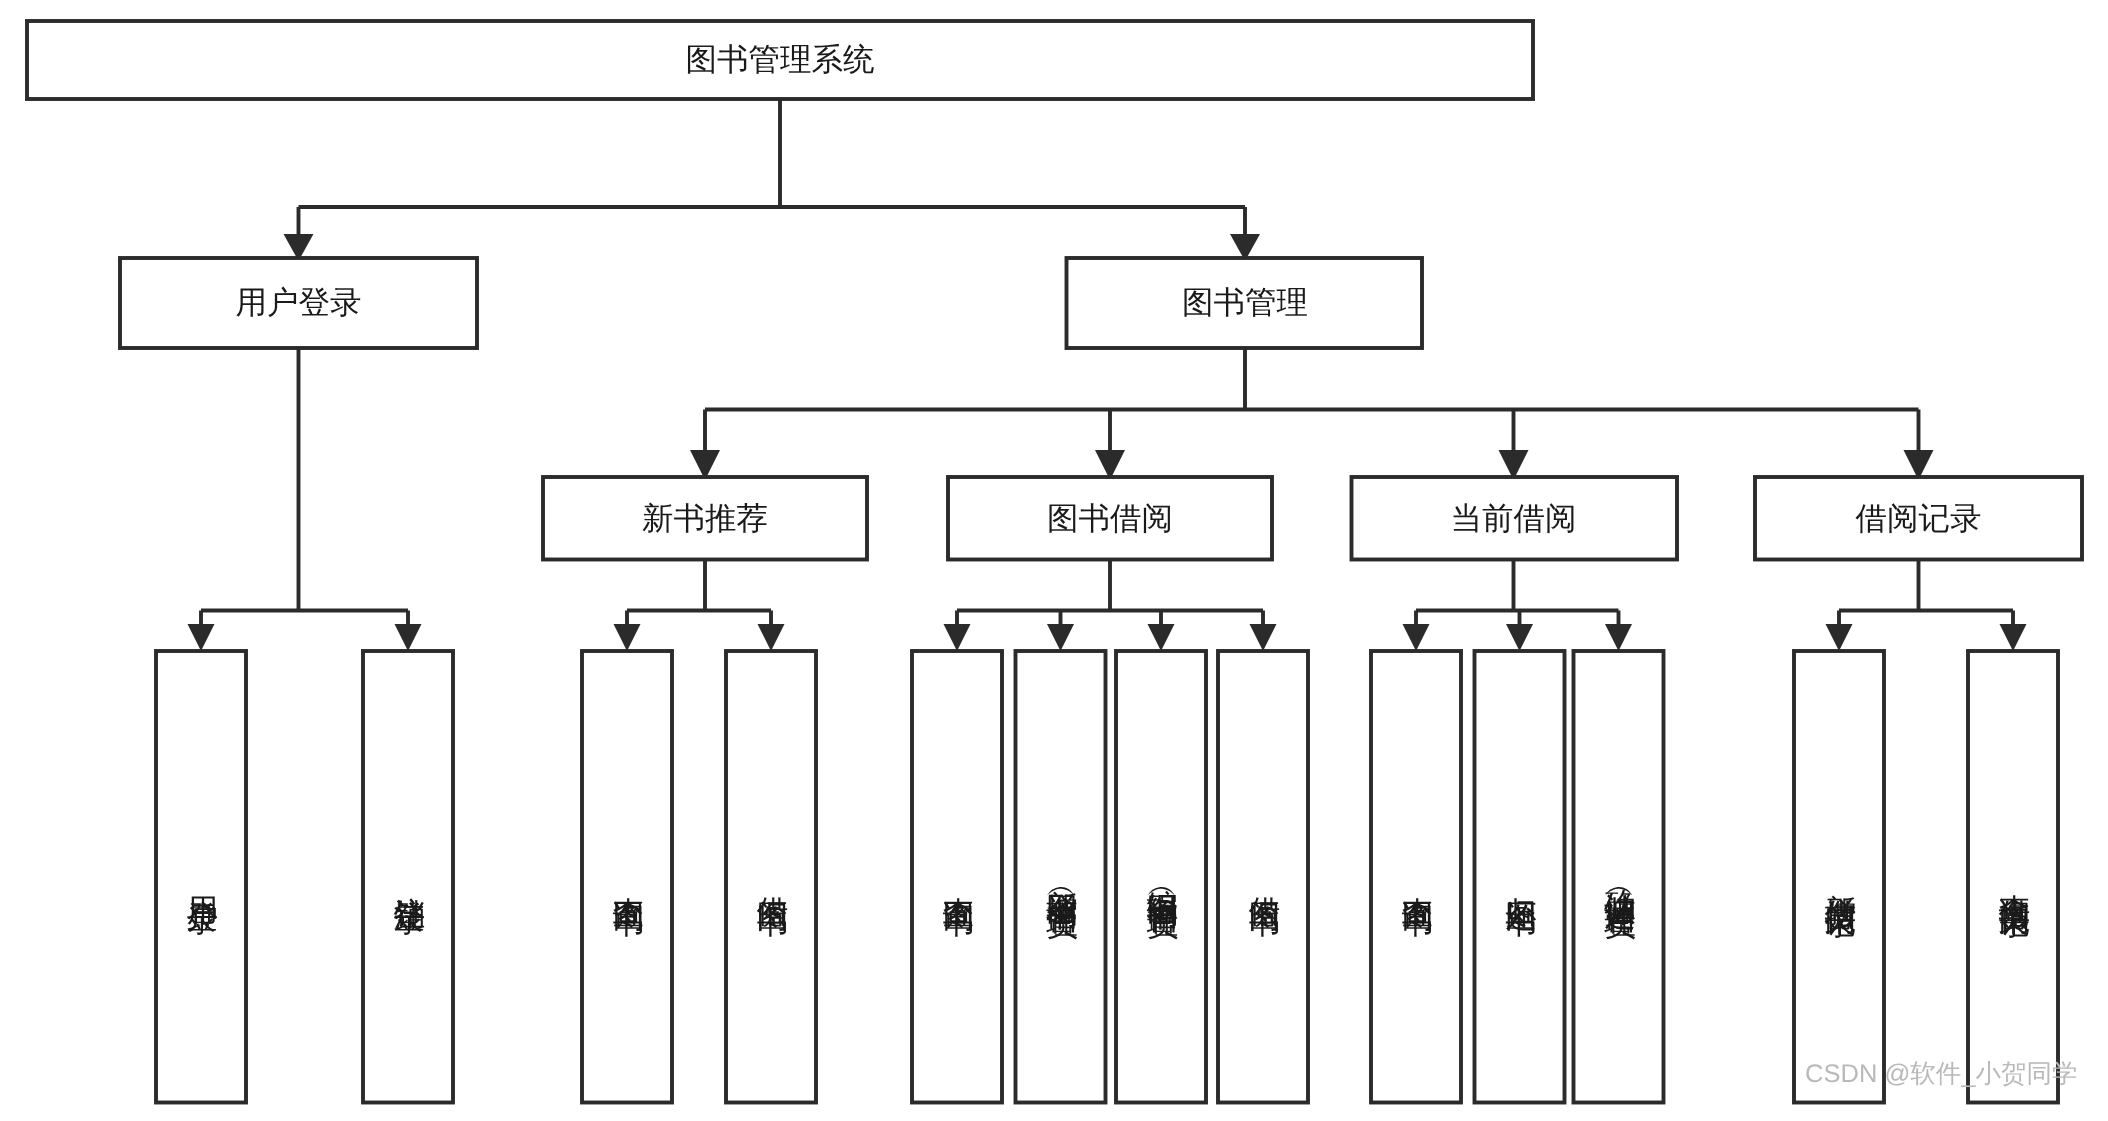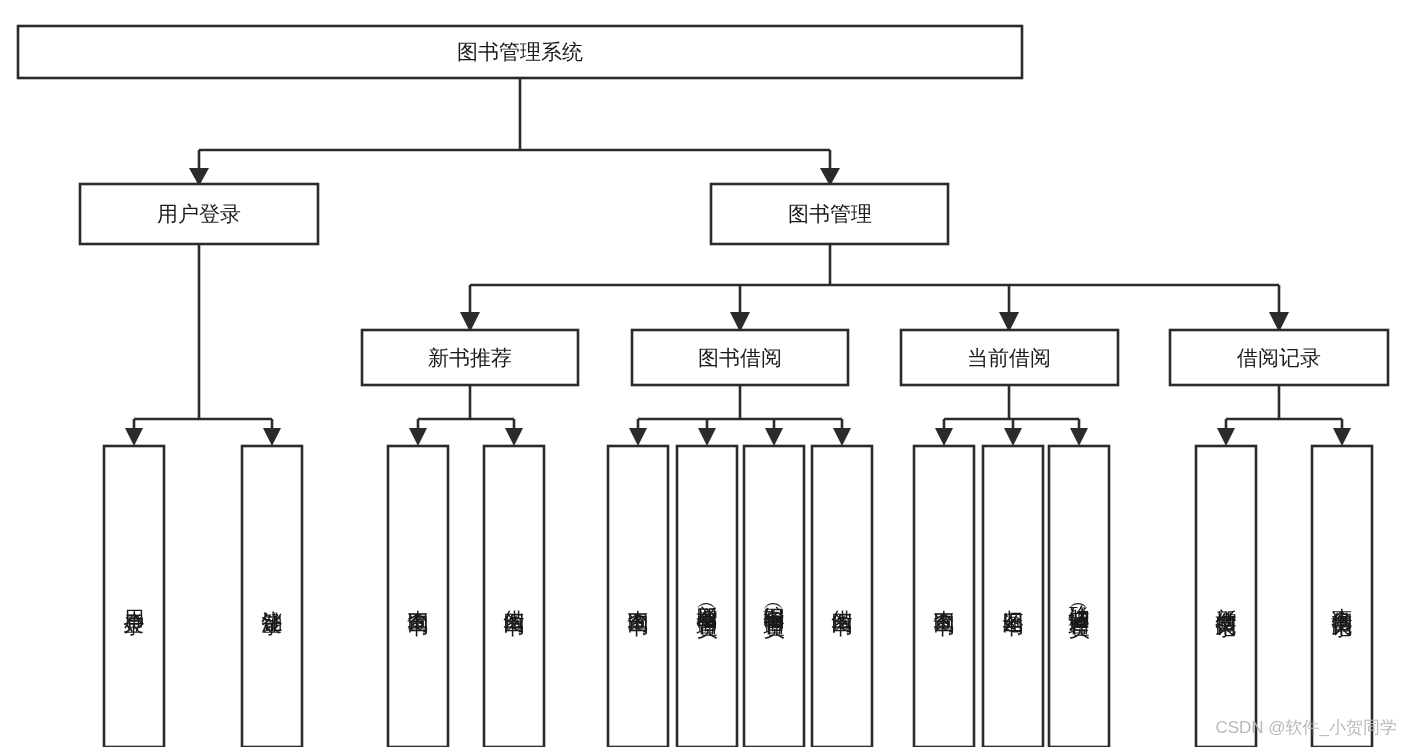--- a/index.html
+++ b/index.html
@@ -11,21 +11,20 @@
     width: 1405px;
     height: 747px;
     font-family: "Liberation Sans", sans-serif;
     overflow: hidden;
   }
   #diagram-root {
     position: relative;
     width: 1405px;
     height: 731px;
     background: #ffffff;
-    margin-top: 12px;
   }
   svg.diagram-canvas {
     position: absolute;
     left: 0;
     top: 0;
     width: 1405px;
     height: 747px;
   }
   .node-box {
     fill: #ffffff;
@@ -58,21 +57,21 @@
     color: #1a1a1a;
     letter-spacing: 2px;
     display: flex;
     align-items: flex-start;
     justify-content: center;
     white-space: nowrap;
     pointer-events: none;
   }
   .watermark {
     position: absolute;
-    right: 8px;
+    right: 20px;
     bottom: 4px;
     font-family: "Liberation Sans", sans-serif;
     font-size: 17px;
     color: #b9b9b9;
     white-space: nowrap;
   }
 </style>
 </head>
 <body>
 

